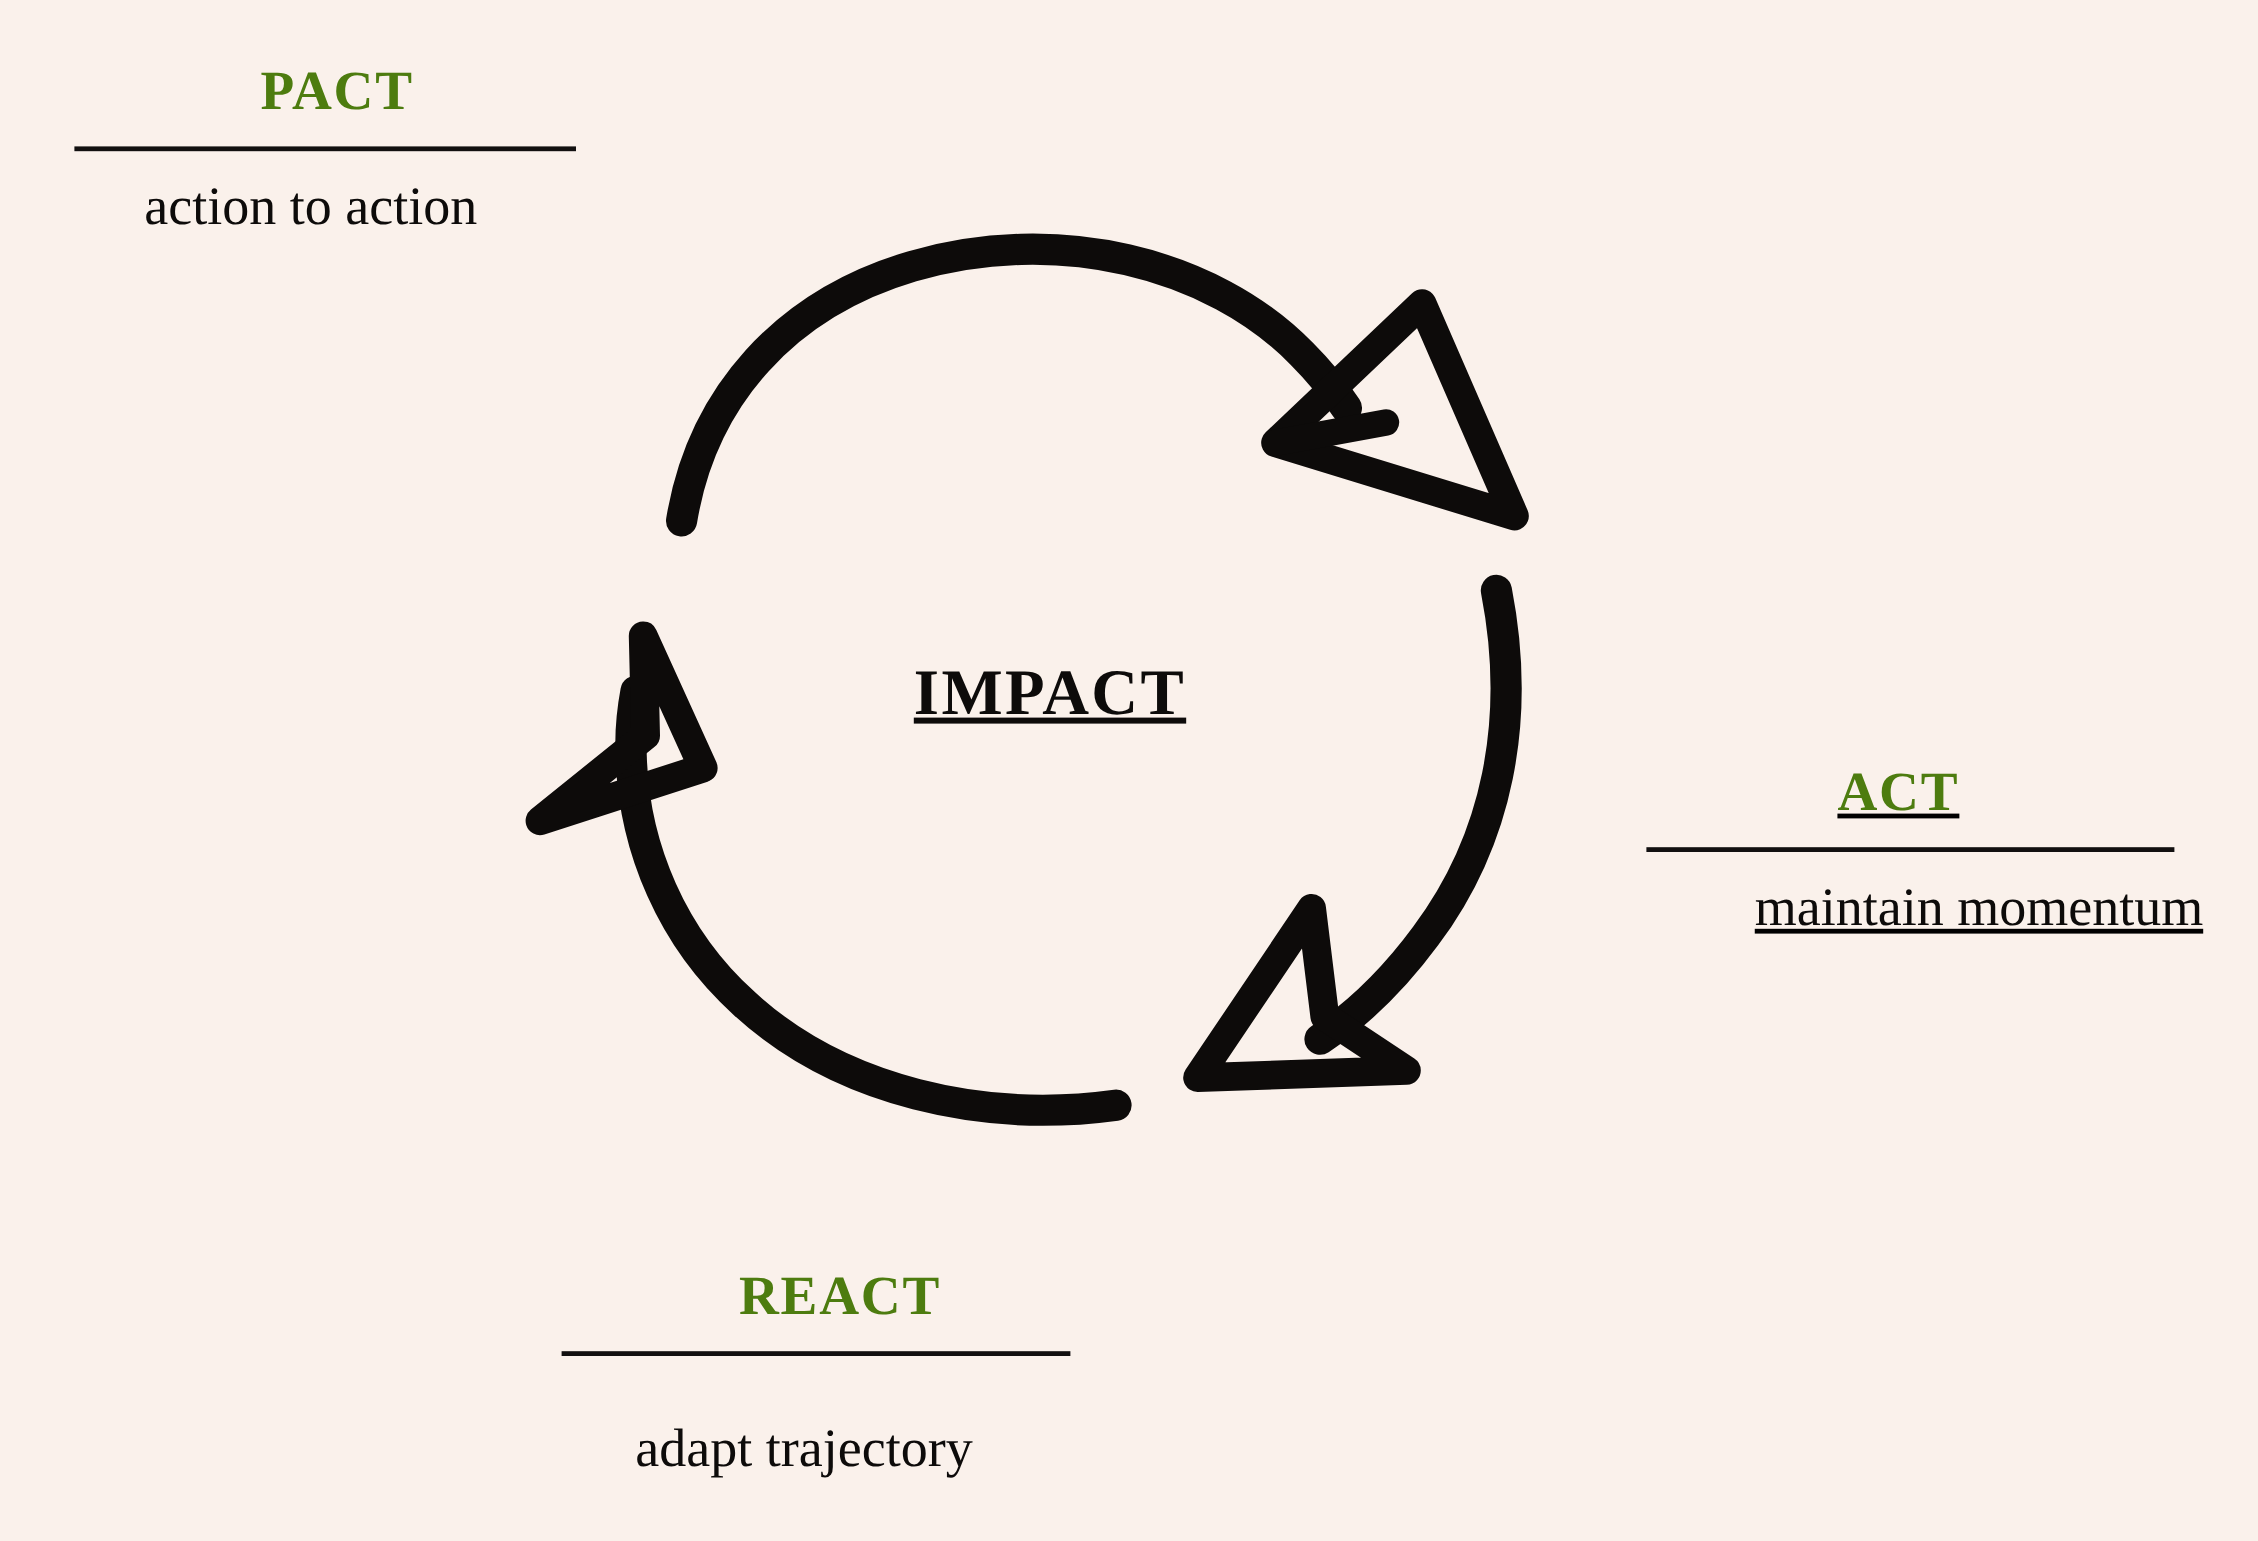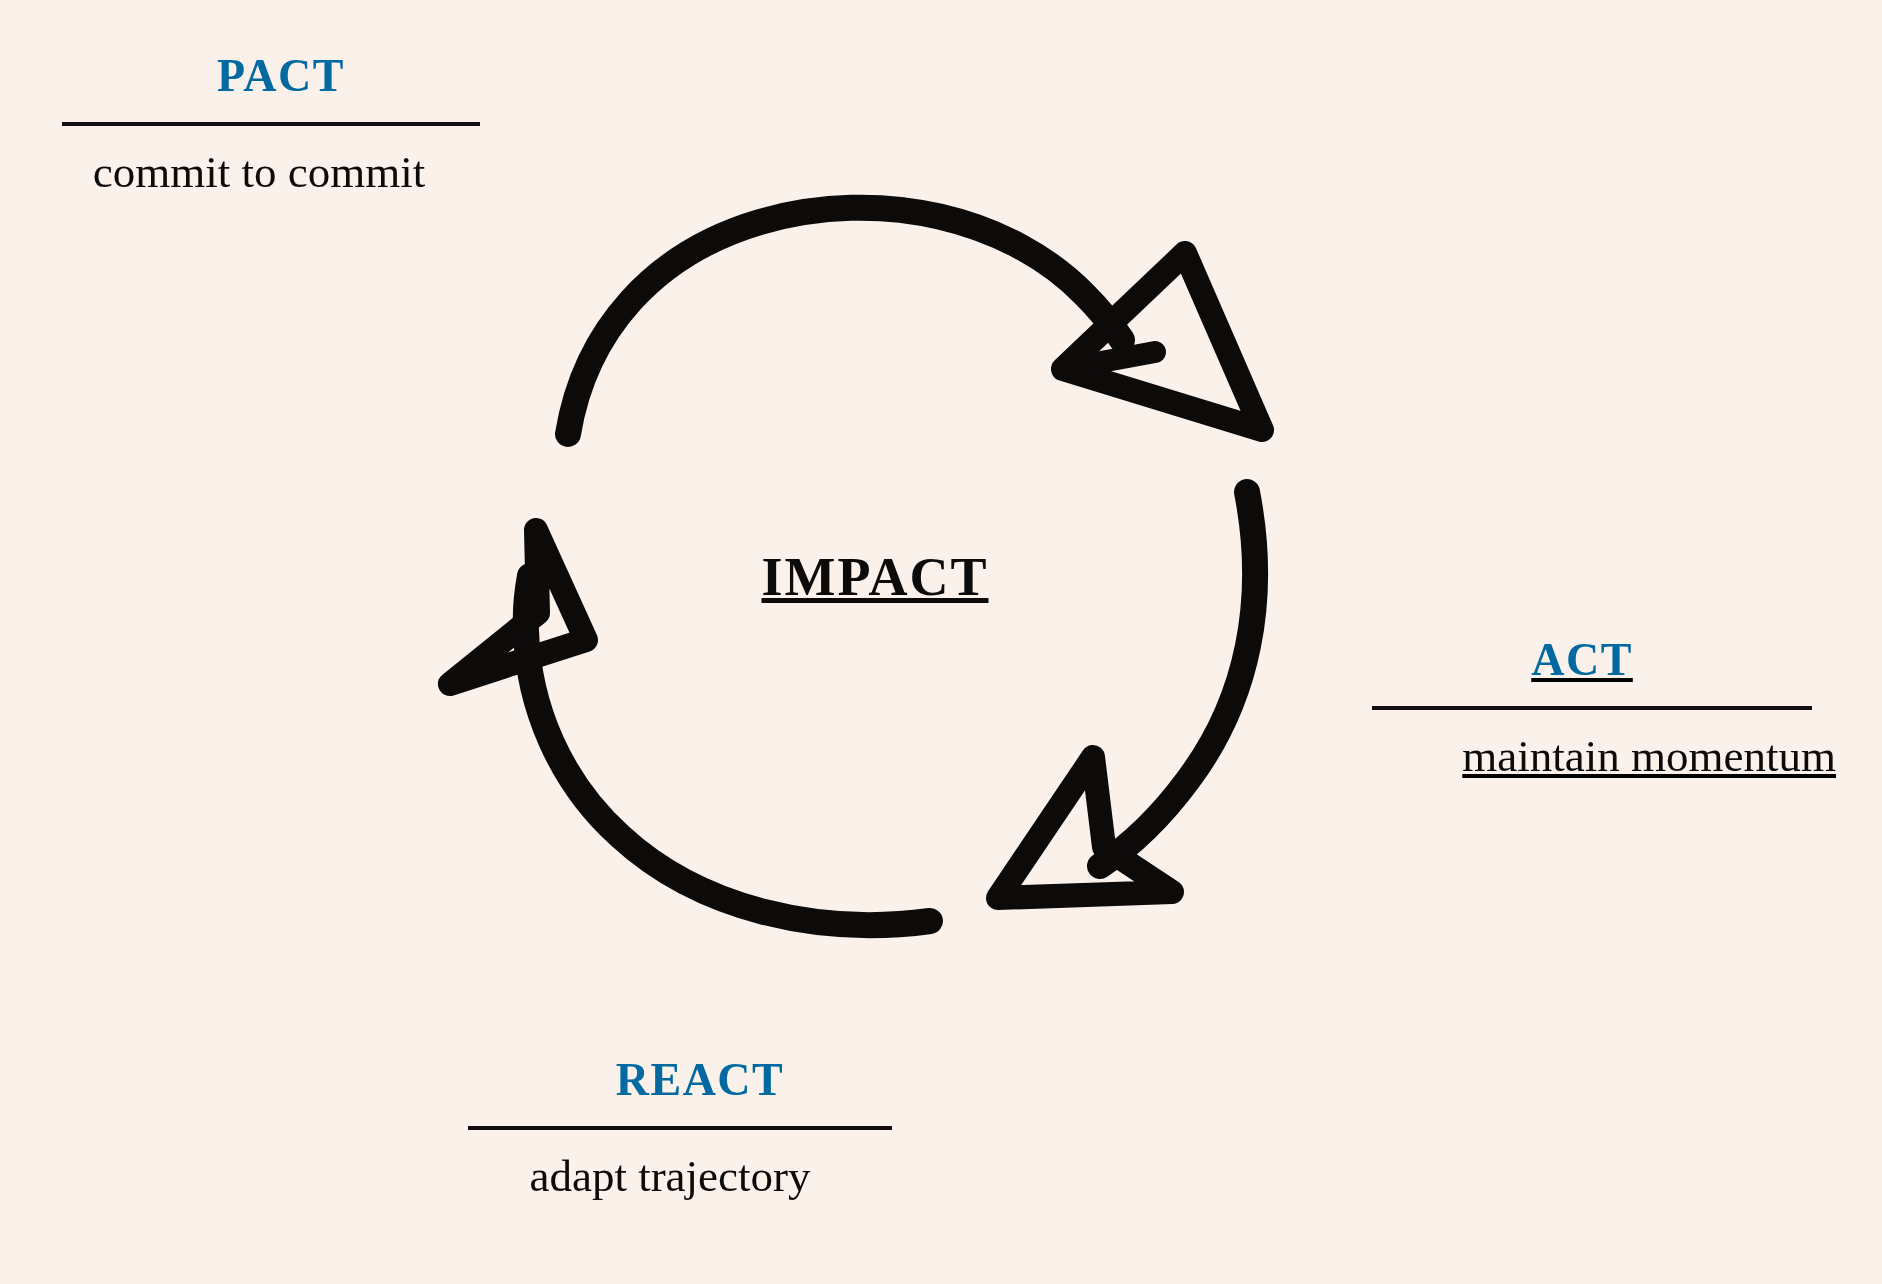--- a/index.html
+++ b/index.html
@@ -31,21 +31,21 @@
   .label-block {
     position: absolute;
     display: flex;
     flex-direction: column;
   }
   .label-title {
     font-family: "Liberation Serif", "DejaVu Serif", serif;
     font-weight: bold;
     font-size: 46px;
     letter-spacing: 1.5px;
-    color: #0369a1;
+    color: #4d7c0f;
     text-align: center;
     line-height: 1.05;
     white-space: nowrap;
   }
   .label-rule {
     height: 4px;
     background: #121010;
     margin-top: 22px;
     margin-bottom: 22px;
     width: 100%;
@@ -79,21 +79,21 @@
   #block-act .label-title { transform: translateX(-10px); }
   #block-act .label-sub   { transform: translateX(24px); text-align: right; }
 
   
   #block-react {
     left: 468px;
     top: 1056px;
     width: 424px;
   }
   #block-react .label-title { transform: translateX(20px); }
-  #block-react .label-sub   { transform: translateX(-10px); }
+  #block-react .label-sub   { transform: translateX(-10px); margin-top: 31px; }
 
   
   #center-label {
     position: absolute;
     left: 0;
     top: 546px;
     width: 1882px;
     text-align: center;
     font-family: "Liberation Serif", "DejaVu Serif", serif;
     font-weight: bold;
@@ -156,21 +156,21 @@
     </g>
   </svg>
 
   <div id="center-label">
     <span class="center-inner">IMPACT</span>
   </div>
 
   <div class="label-block" id="block-pact">
     <div class="label-title">PACT</div>
     <div class="label-rule"></div>
-    <div class="label-sub">commit to commit</div>
+    <div class="label-sub">action to action</div>
   </div>
 
   <div class="label-block" id="block-act">
     <div class="label-title">ACT</div>
     <div class="label-rule"></div>
     <div class="label-sub">maintain momentum</div>
   </div>
 
   <div class="label-block" id="block-react">
     <div class="label-title">REACT</div>

